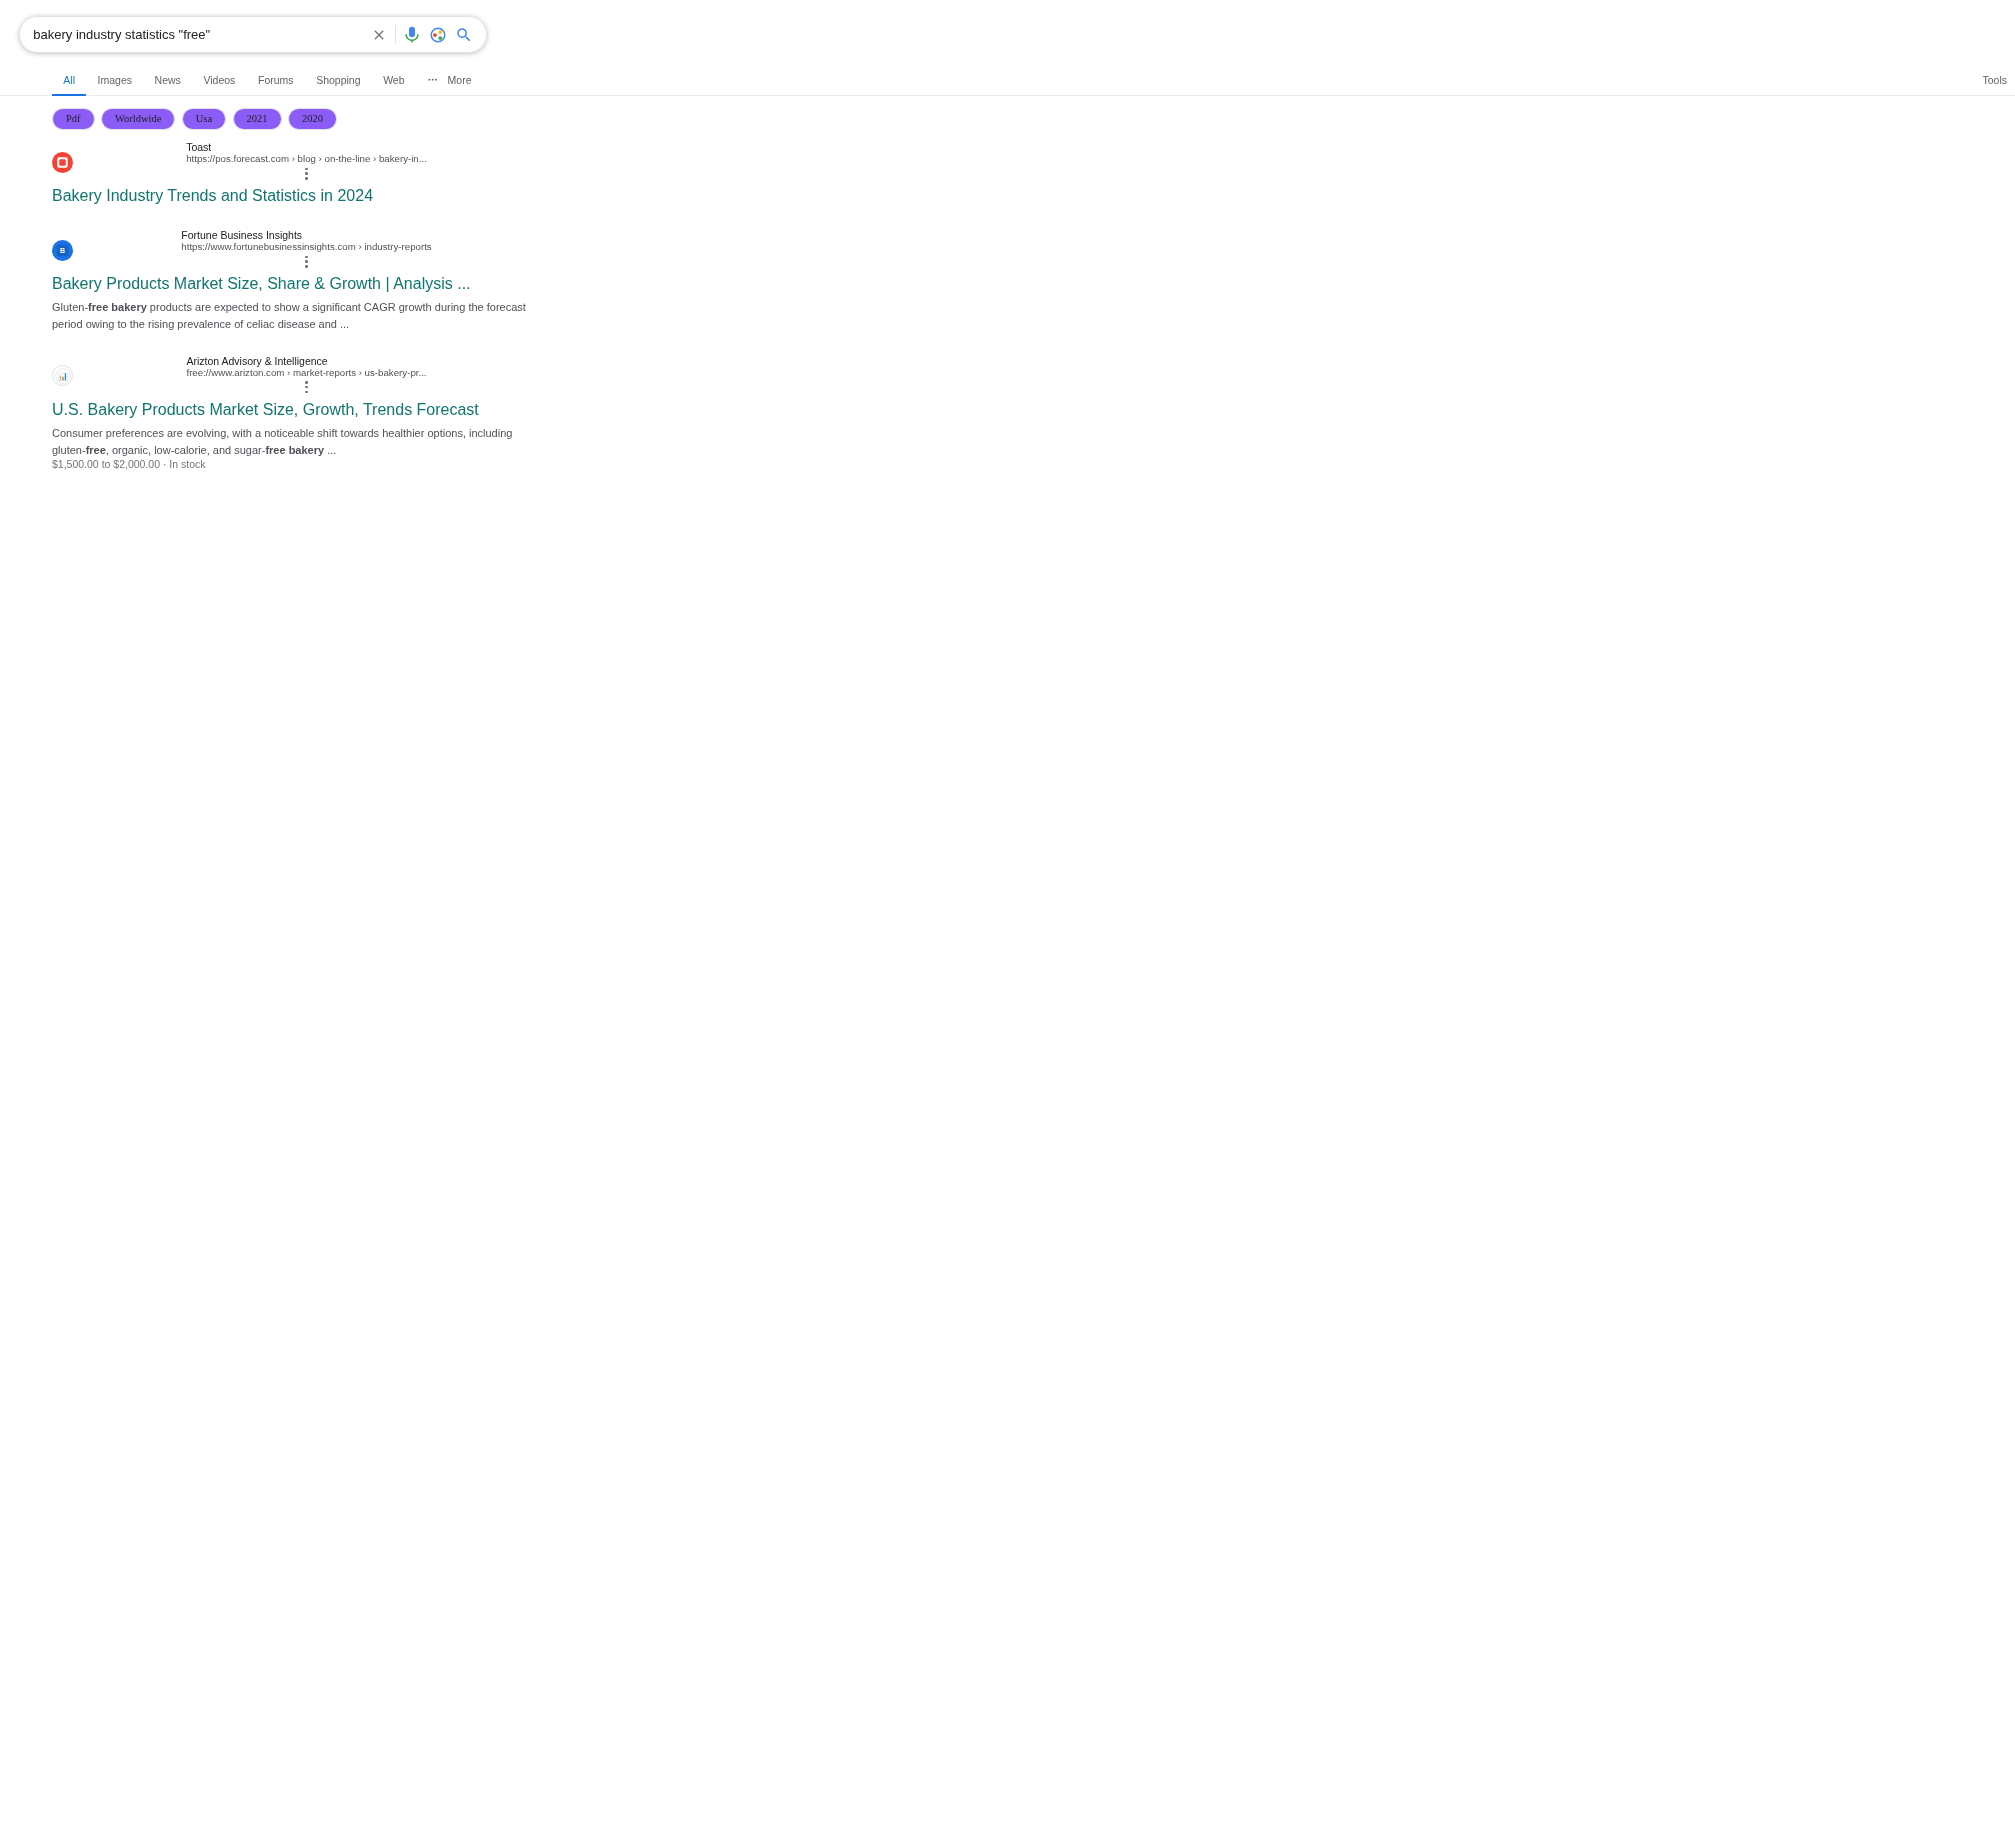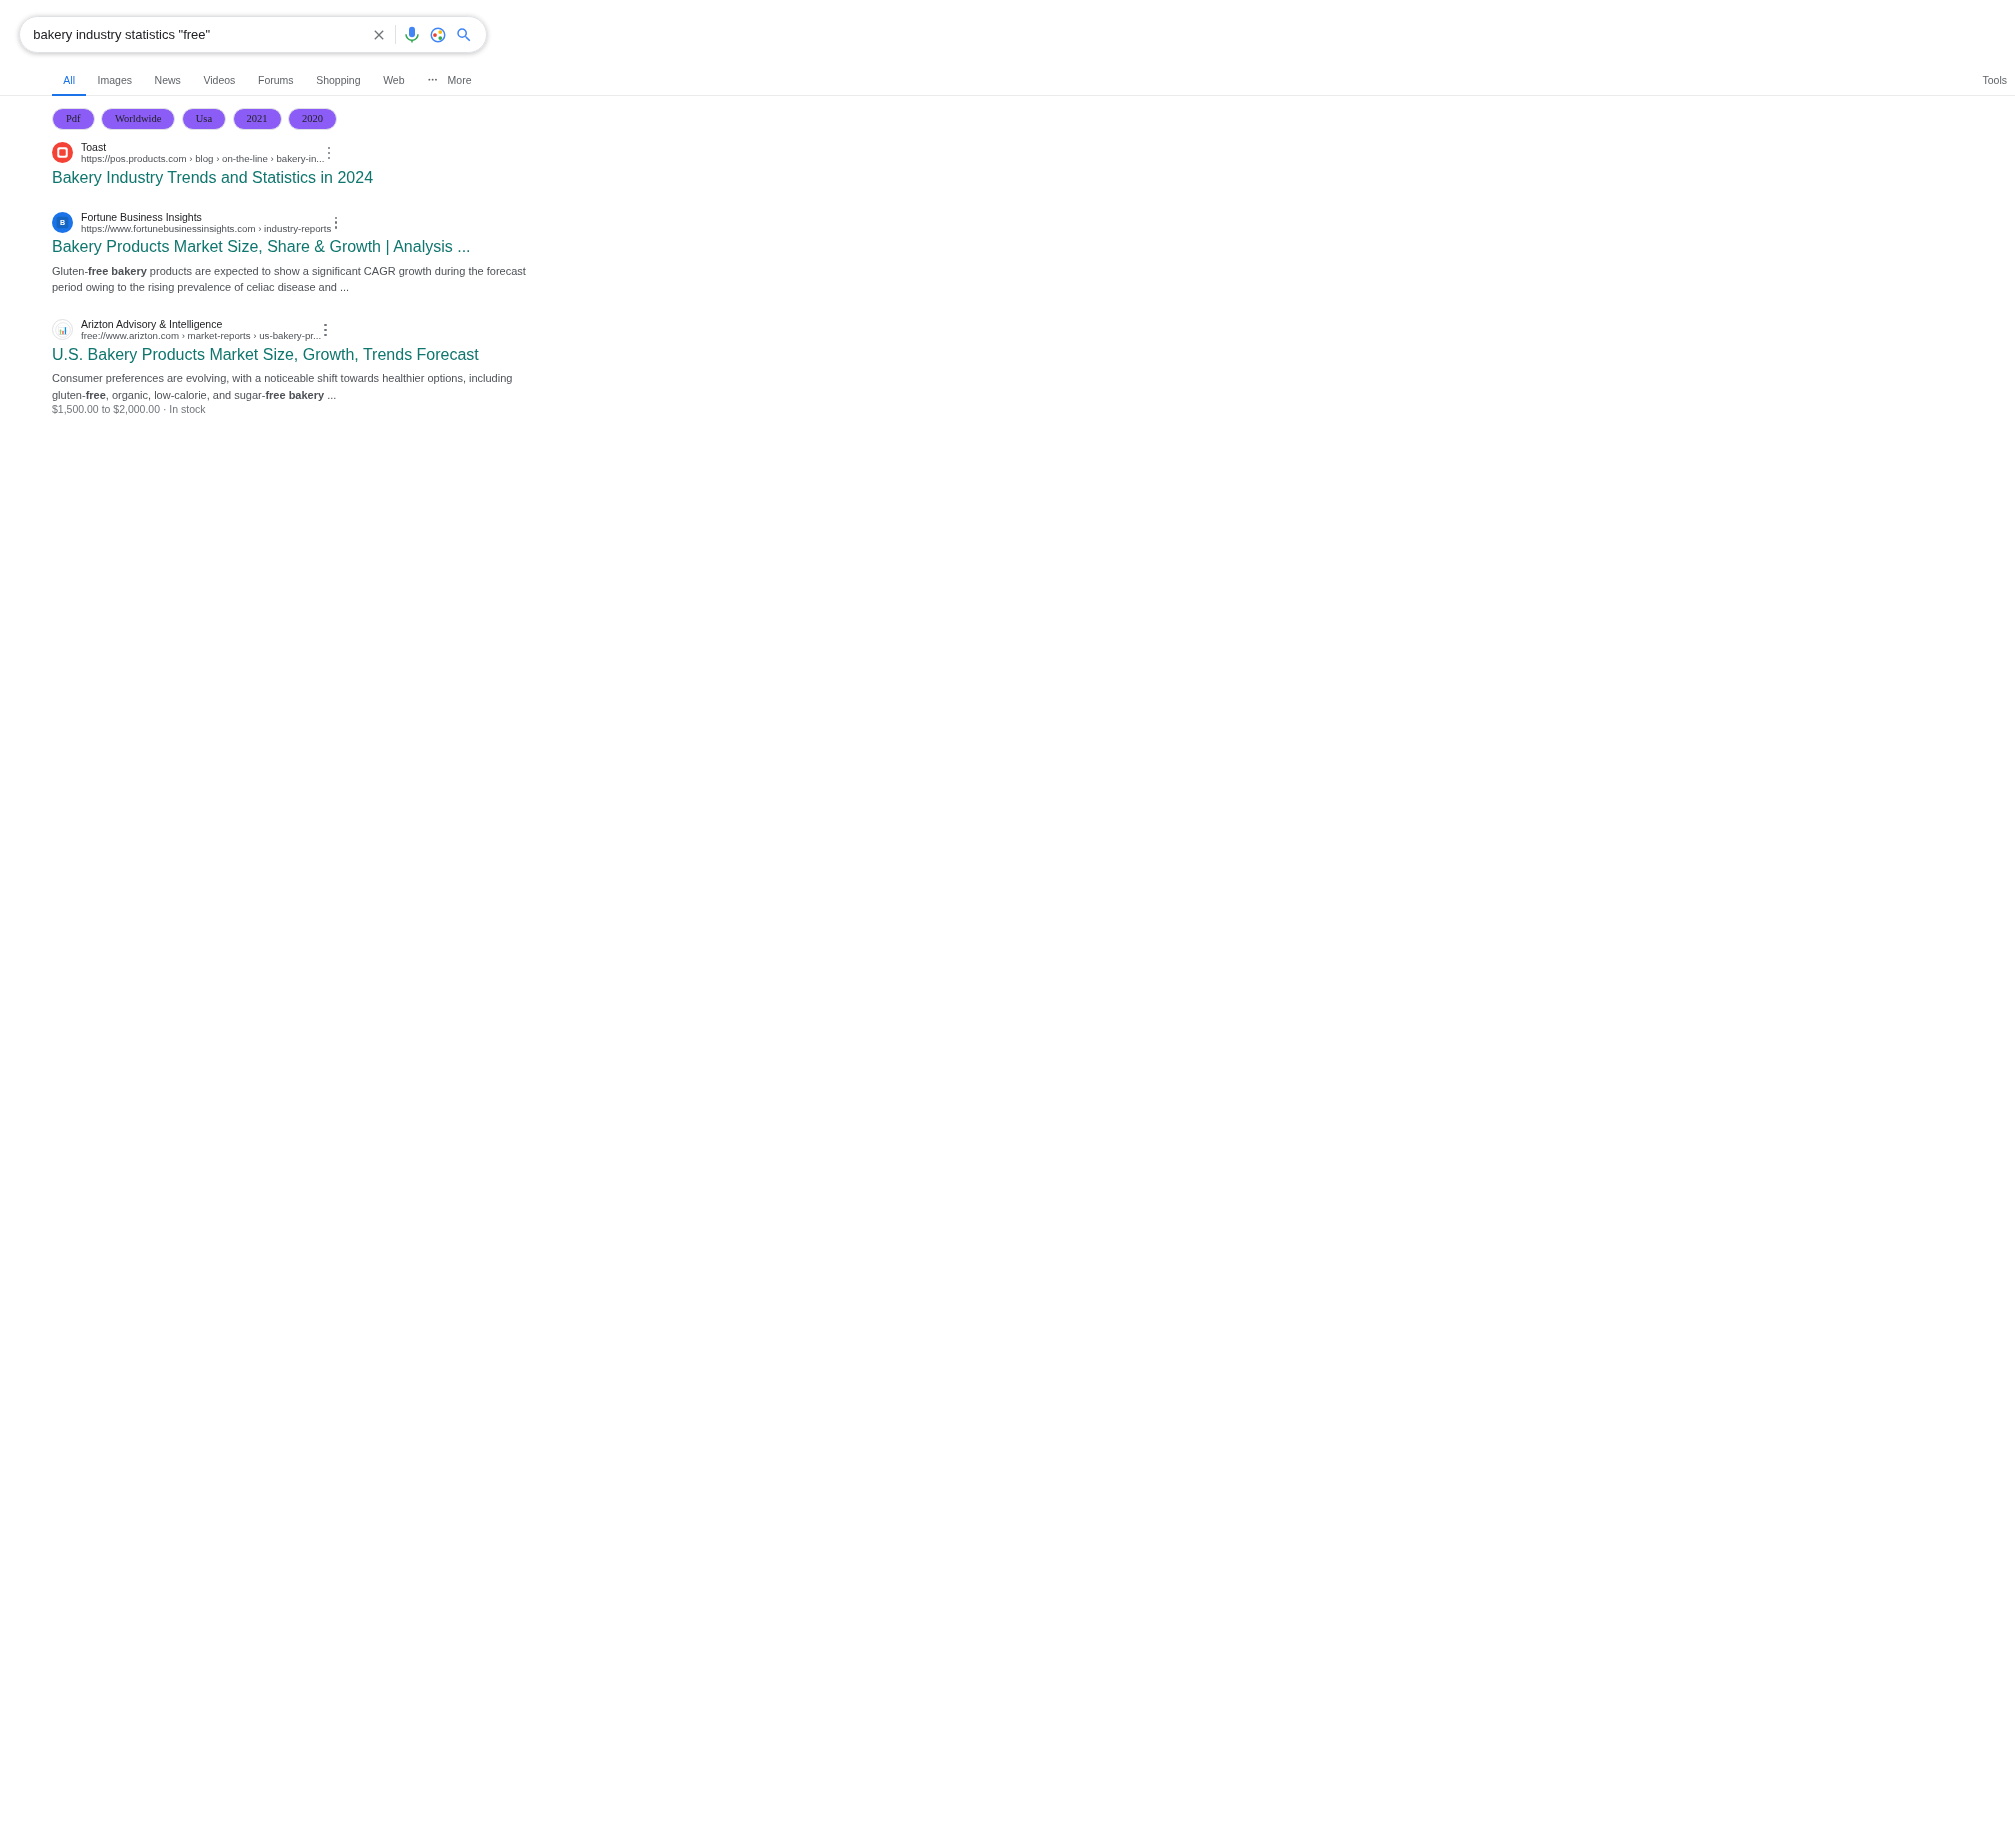--- a/index.html
+++ b/index.html
@@ -190,21 +190,22 @@
     }
 
     .source-url {
       font-size: 9.7px;
       color: #4d5156;
     }
 
     .source-row {
       display: flex;
       align-items: center;
-      justify-content: flex-start;
+      justify-content: space-between;
+      flex-direction: column;
     }
 
     .result-title {
       font-size: 16px;
       color: #0f766e;
       cursor: pointer;
       line-height: 1.3;
       margin-bottom: 4.8px;
       text-decoration: none;
       display: block;
@@ -309,21 +310,21 @@
 
         <svg width="13" height="13" viewBox="0 0 20 20">
           <rect x="2" y="2" width="16" height="16" rx="3" fill="white"></rect>
           <rect x="5" y="5" width="10" height="10" rx="2" fill="#f44336"></rect>
         </svg>
       </div>
       <div class="source-info">
         <div class="source-row">
           <div>
             <div class="source-name">Toast</div>
-            <div class="source-url">https://pos.products.com › blog › on-the-line › bakery-in...</div>
+            <div class="source-url">https://pos.forecast.com › blog › on-the-line › bakery-in...</div>
           </div>
           <div class="dots-icon">
             <div class="dot"></div>
               <div class="dot"></div>
               <div class="dot"></div>
           </div>
         </div>
       </div>
     </div>
     <a class="result-title" href="#">Bakery Industry Trends and Statistics in 2024</a>

